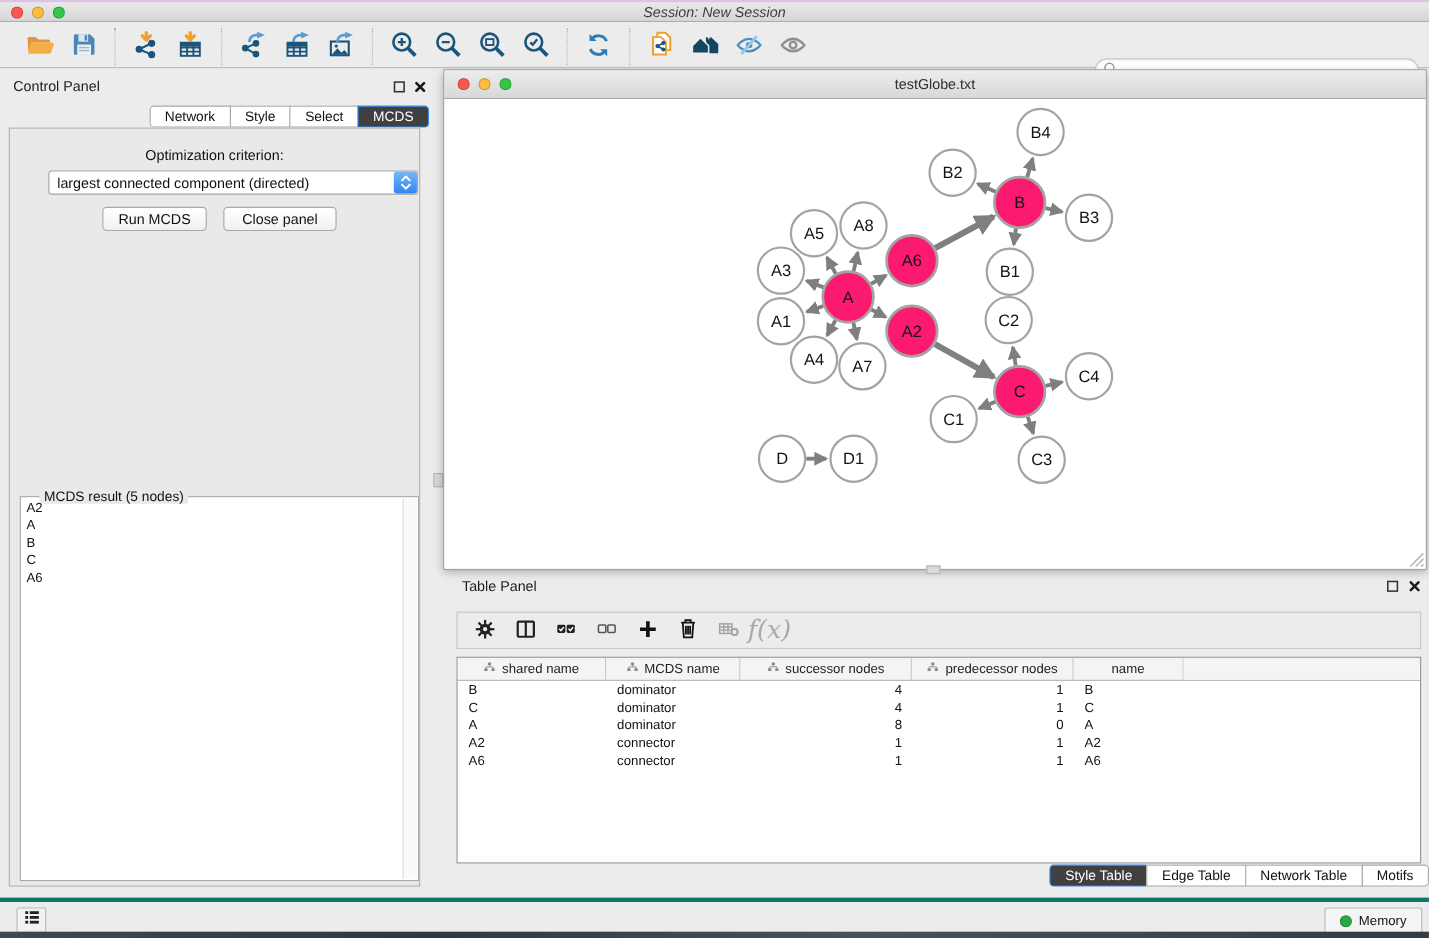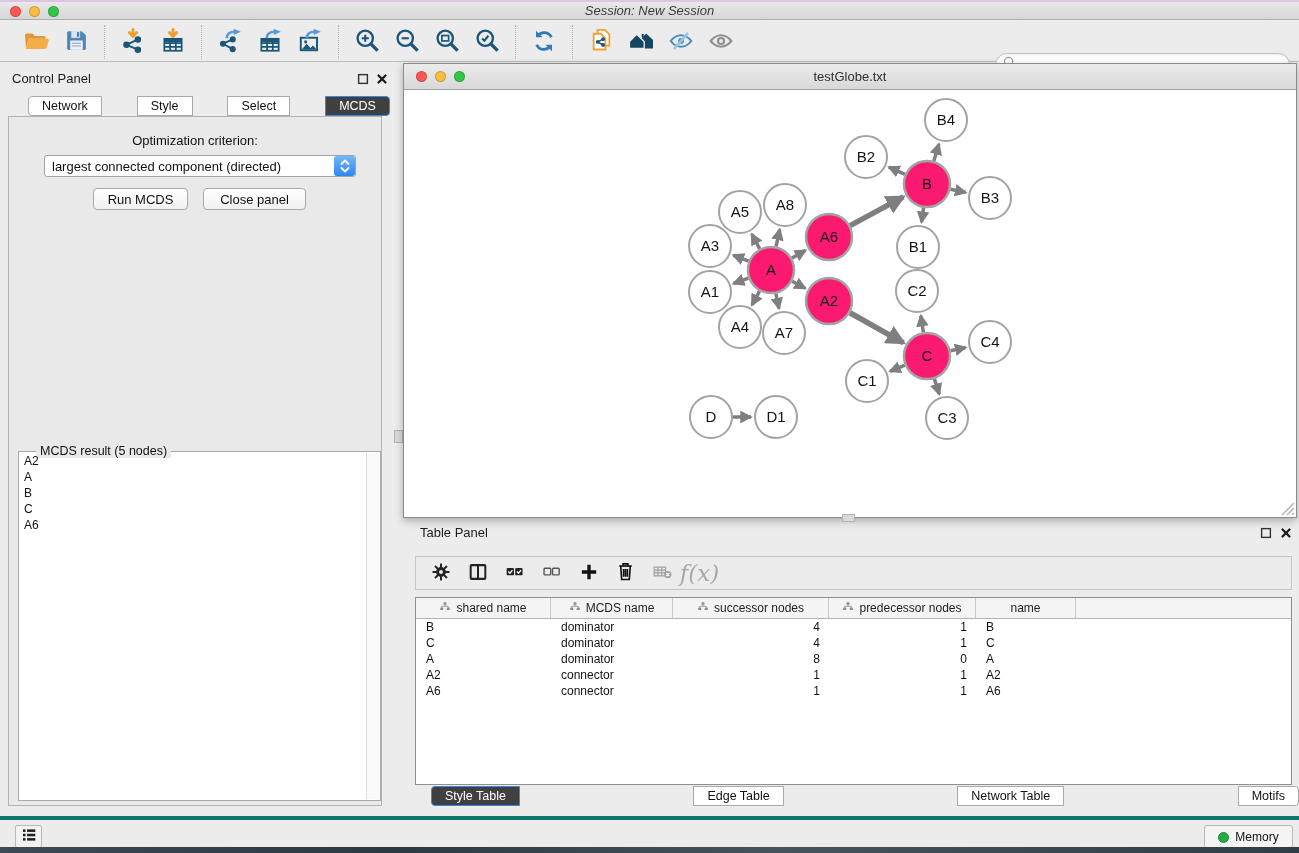--- a/index.html
+++ b/index.html
@@ -25,29 +25,29 @@
   .tb-btn { width:40px; height:34px; display:flex; align-items:center; justify-content:center; background:none; border:none; cursor:default; }
   #search-box { left:995px; top:31px; width:295px; height:23px; background:#fff; border:1px solid #c3c3c3; border-radius:12px; display:flex; align-items:center; padding-left:6px; box-shadow:inset 0 1px 2px rgba(0,0,0,.08); }
   #search-box input { border:none; outline:none; flex:1; font-size:12px; height:18px; background:transparent; font-family:"Liberation Sans",sans-serif; }
 
   
   #control-panel { left:0; top:62px; width:390px; height:754px; }
   .panel-header-title { font-size:13px; color:#1c1c1c; }
   .panel-btn { width:16px; height:16px; display:inline-flex; align-items:center; justify-content:center; }
   #cp-title { left:12px; top:9px; }
   #cp-float { left:355px; top:9px; } #cp-close { left:374px; top:9px; }
-  .tabs-row { display:flex; justify-content:space-between;padding-left:28px; }
+  .tabs-row { display:flex; justify-content:flex-end;padding-left:28px; }
   #cp-tabs { left:0; top:34px; width:390px; }
   .tab { height:20px; line-height:18px; padding:0 13px; font-size:12.5px; background:#fff; border:1px solid #a9a9a9; margin-left:-1px; color:#111; }
   .tab.first { border-radius:4px 0 0 4px; margin-left:0; }
   .tab.last { border-radius:0 4px 4px 0; }
   .tab.selected { background:#404040; border-color:#3388e8; color:#fff; }
   #cp-box { left:8px; top:54px; width:374px; height:690px; background:#e9e9e9; border:1px solid #b2b2b2; }
   #opt-label { left:8px; top:71px; width:374px; text-align:center; font-size:13px; color:#111; }
-  #criterion-select { left:44px; top:93px; width:312px; height:22px; background:#fff; border:1px solid #a3a3a3; border-radius:3px; display:flex; align-items:center; }
+  #criterion-select { left:44px; top:93px; width:336px; height:22px; background:#fff; border:1px solid #a3a3a3; border-radius:3px; display:flex; align-items:center; }
   #criterion-value { flex:1; font-size:13px; padding-left:7px; color:#111; white-space:nowrap; overflow:hidden; }
   #criterion-stepper { width:21px; height:20px; margin-right:0px; border-radius:3px; background:linear-gradient(#73b6f8,#2f86f2); display:flex; align-items:center; justify-content:center; }
   .push-btn { position:absolute; height:22px; background:linear-gradient(#ffffff,#f1f1f1); border:1px solid #a9a9a9; border-radius:4px; font-size:13px; color:#111; font-family:"Liberation Sans",sans-serif; }
   #run-btn { left:93px; top:126px; width:95px; }
   #closep-btn { left:203px; top:126px; width:103px; }
   #mcds-fieldset { left:18px; top:389px; width:363px; height:350px; border:1px solid #a8a8a8; background:#fff; }
   #mcds-legend { left:36px; top:382px; background:#e9e9e9; padding:0 4px; font-size:12.5px; color:#111; }
   #mcds-list { left:20px; top:391px; width:346px; height:346px; overflow:hidden; }
   .mcds-item { font-size:12px; line-height:16px; padding-left:4px; color:#111; }
   #mcds-scroll { left:366px; top:391px; width:13px; height:346px; background:#fafafa; border-left:1px solid #dcdcdc; }

